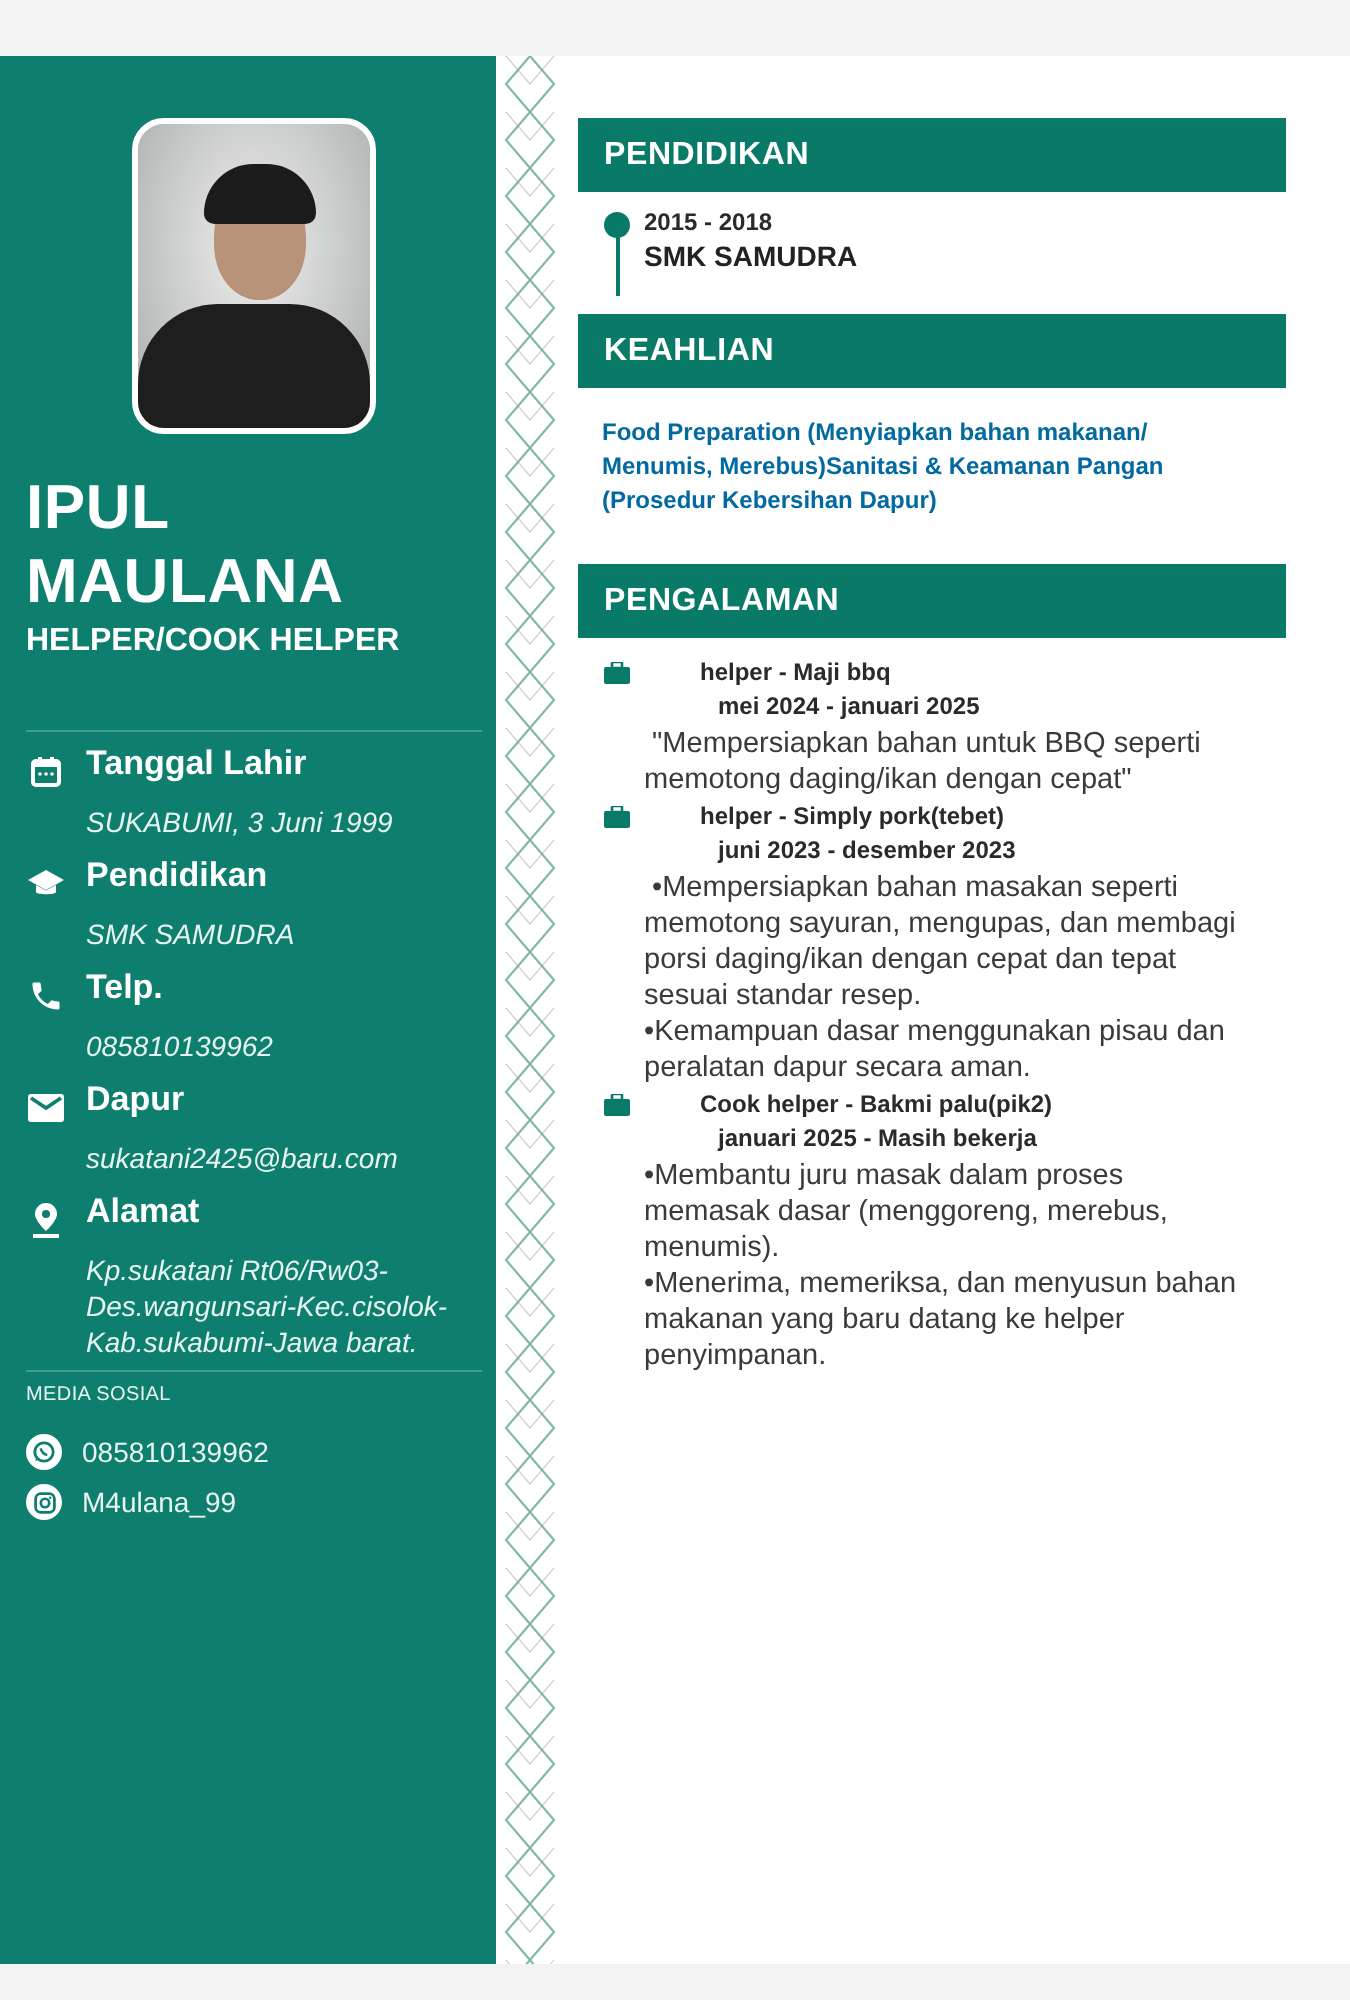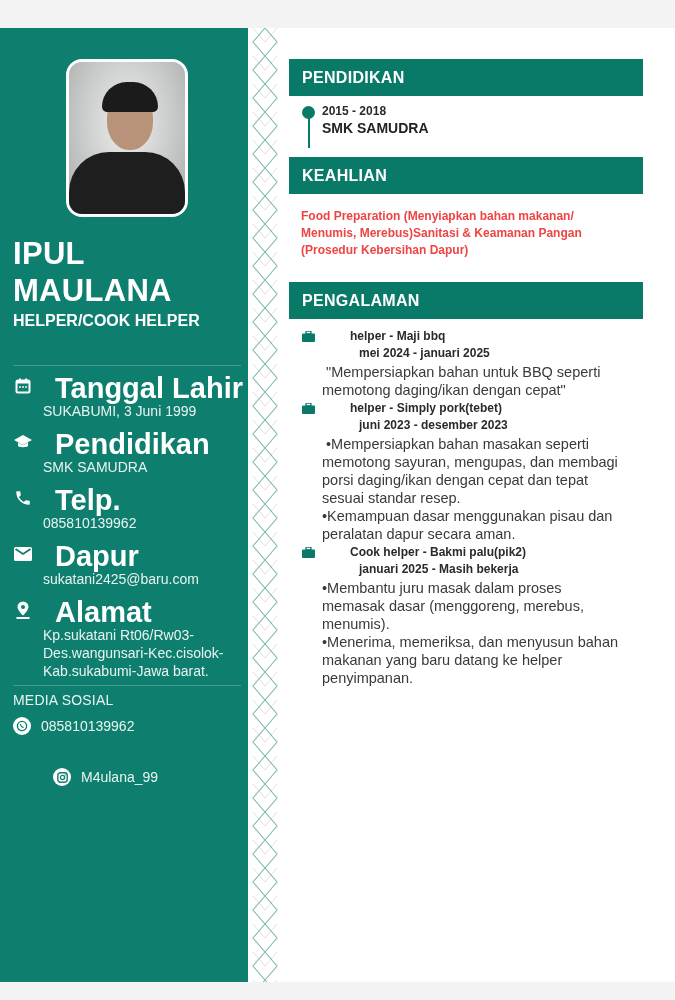--- a/index.html
+++ b/index.html
@@ -15,41 +15,41 @@
   .photo-frame .body { position:absolute; left: 0; right: 0; bottom: -10px; height: 72px; background:#1e1e1e; border-radius: 40px 40px 0 0; }
   .photo-frame .face { position:absolute; left: 38px; top: 30px; width: 46px; height: 58px; background:#b9927a; border-radius: 45% 45% 48% 48%; }
   .photo-frame .cap { position:absolute; left: 33px; top: 20px; width: 56px; height: 30px; background:#1b1b1b; border-radius: 28px 28px 6px 6px; }
 
   .name { position: absolute; left: 13px; top: 207px; font-size: 31px; font-weight: bold; line-height: 37px; letter-spacing: 0.3px; }
   .role { position: absolute; left: 13px; top: 284px; font-size: 16px; font-weight: bold; }
   .divider { position: absolute; left: 13px; width: 228px; height: 1px; background: rgba(255,255,255,0.22); }
 
   .info { position: absolute; left: 13px; width: 230px; }
   .info .ico { position: absolute; left: 0; top: 4px; width: 20px; height: 20px; display:flex; align-items:center; justify-content:center; }
-  .info .label { position: absolute; left: 30px; top: 0; font-size: 29px; font-weight: bold; white-space: nowrap; margin-left: 12px; }
-  .info .value { position: absolute; left: 30px; top: 30px; font-size: 14px; line-height: 18px; color: #e8f4f1; white-space: nowrap; }
-
-  .social-title { position: absolute; left: 13px; top: 664px; font-size: 14px; color: #e8f4f1; letter-spacing: 0.2px; text-align: right; }
+  .info .label { position: absolute; left: 30px; top: 0; font-size: 17px; font-weight: bold; white-space: nowrap; }
+  .info .value { position: absolute; left: 30px; top: 30px; font-size: 14px; line-height: 18px; color: #e8f4f1; white-space: nowrap; font-style: italic; }
+
+  .social-title { position: absolute; left: 13px; top: 664px; font-size: 10px; color: #e8f4f1; letter-spacing: 0.2px; text-align: right; }
   .social { position: absolute; left: 13px; width: 220px; height: 20px; }
   .social .circ { position:absolute; left:0; top:0; width: 18px; height: 18px; border-radius: 50%; background:#ffffff; display:flex; align-items:center; justify-content:center; }
   .social .txt { position:absolute; left: 28px; top: 1px; font-size: 14px; color:#e8f4f1; }
 
   
   .chain { position: absolute; left: 252px; top: 0; width: 26px; height: 954px; }
 
   
   .section-head { position: absolute; left: 289px; width: 354px; height: 37px; background: #0a7a68; color: #fff; font-weight: bold; font-size: 16px; padding-left: 13px; line-height: 37px; letter-spacing: 0.3px; }
 
   .edu { position: absolute; left: 300px; top: 74px; width: 330px; height: 50px; }
   .edu .dot { position:absolute; left: 2px; top: 4px; width: 13px; height: 13px; border-radius: 50%; background:#0a7a68; }
   .edu .stem { position:absolute; left: 8px; top: 10px; width: 2px; height: 36px; background:#0a7a68; }
   .edu .years { position:absolute; left: 22px; top: 2px; font-size: 12px; font-weight: bold; color:#2a2a2a; }
   .edu .school { position:absolute; left: 22px; top: 18px; font-size: 14px; font-weight: bold; color:#222; }
 
-  .skills { position: absolute; left: 301px; top: 180px; width: 335px; font-size: 12px; font-weight: bold; line-height: 17px; color:#ef4444; }
+  .skills { position: absolute; left: 301px; top: 180px; width: 335px; font-size: 12px; font-weight: bold; line-height: 17px; color:#0369a1; }
 
   .job { position: absolute; left: 302px; width: 345px; }
   .job .bag { position:absolute; left: 0; top: 2px; width: 13px; height: 11px; }
   .job .title { position:absolute; left: 20px; top: 0; font-size: 12px; font-weight: bold; color:#2a2a2a; white-space: nowrap; padding-left: 28px; }
   .job .period { position:absolute; left: 20px; top: 17px; font-size: 12px; font-weight: bold; color:#2a2a2a; white-space: nowrap; margin-left: 37px; }
   .job .desc { position:absolute; left: 20px; top: 34px; width: 330px; font-size: 14.5px; line-height: 18px; color:#3a3a3a; }
   .job .desc p { margin: 0; }
 </style>
 </head>
 <body>
@@ -151,21 +151,21 @@
     <div class="social" style="top:689px;">
       <span class="circ">
         <svg width="12" height="12" viewBox="0 0 12 12">
             <circle cx="6" cy="6" r="4.6" fill="none" stroke="#0e7f6e" stroke-width="1.4"></circle>
             <path d="M1.6 10.6 L2.4 8.2 L3.8 9.6z" fill="#0e7f6e"></path>
             <path d="M4.3 4.2 c0.4 1.6 1.6 2.9 3.3 3.4" stroke="#0e7f6e" stroke-width="1.2" fill="none"></path>
           </svg>
       </span>
       <span class="txt">085810139962</span>
     </div>
-    <div class="social" style="top:740px;margin-left:40px;">
+    <div class="social" style="top:714px;">
       <span class="circ">
         <svg width="11" height="11" viewBox="0 0 11 11">
             <rect x="0.8" y="0.8" width="9.4" height="9.4" rx="2.6" fill="none" stroke="#0e7f6e" stroke-width="1.4"></rect>
             <circle cx="5.5" cy="5.5" r="2.1" fill="none" stroke="#0e7f6e" stroke-width="1.3"></circle>
             <circle cx="8.1" cy="2.9" r="0.6" fill="#0e7f6e"></circle>
           </svg>
       </span>
       <span class="txt">M4ulana_99</span>
     </div>
   </div>

